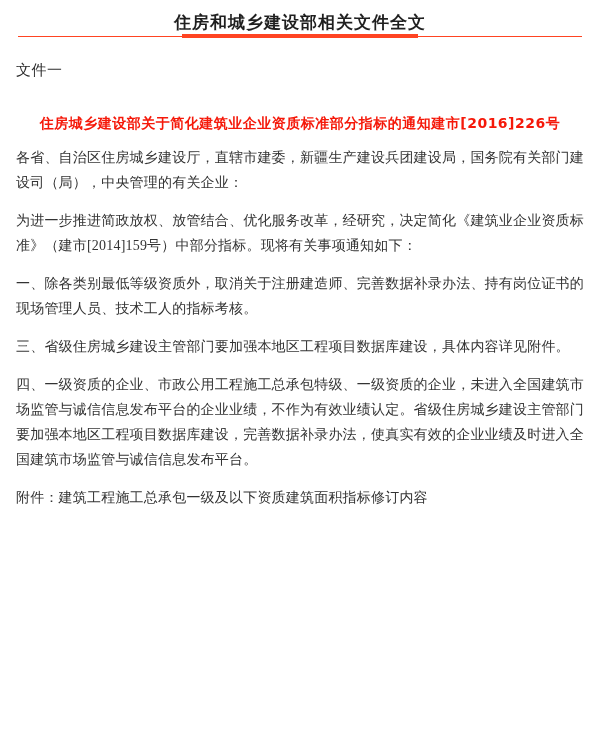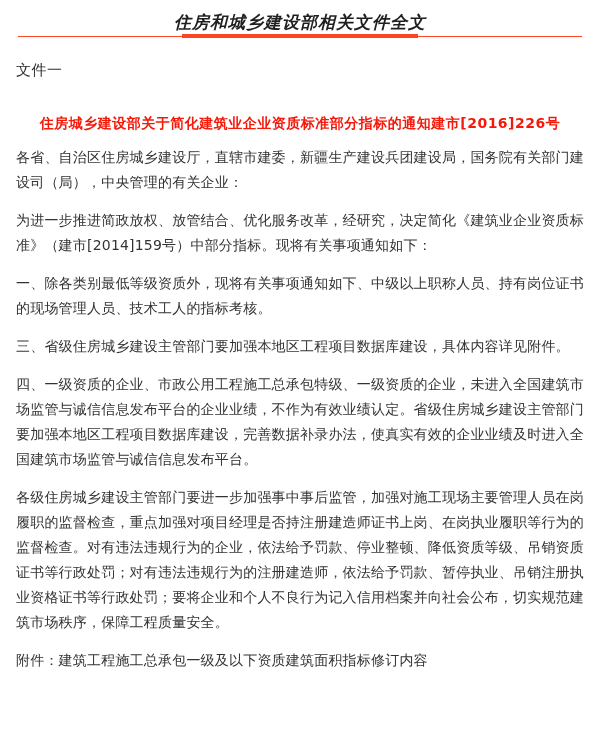--- a/index.html
+++ b/index.html
@@ -15,21 +15,20 @@
     width: 600px;
     padding: 12px 16px 10px 16px;
   }
   .page-title {
     text-align: center;
     font-size: 17px;
     font-weight: bold;
     color: #1f1f1f;
     line-height: 20px;
     letter-spacing: 1px;
-    font-style: italic;
   }
   .title-divider {
     position: relative;
     height: 5px;
     margin-top: 2px;
   }
   .title-divider .thin-rule {
     position: absolute;
     left: 2px;
     right: 2px;
@@ -65,20 +64,21 @@
   .body-text {
     margin-top: 4px;
   }
   .body-text p {
     margin: 13px 0;
     font-size: 14px;
     line-height: 25px;
     letter-spacing: 0.2px;
     text-align: justify;
     color: #333333;
+    font-family: Liberation Serif, serif;
   }
 </style>
 </head>
 <body>
 
 <div class="page">
 
   <div class="page-title">住房和城乡建设部相关文件全文</div>
 
   <div class="title-divider">
@@ -86,20 +86,19 @@
     <div class="accent-rule"></div>
   </div>
 
   <div class="doc-label">文件一</div>
 
   <div class="doc-title">住房城乡建设部关于简化建筑业企业资质标准部分指标的通知建市[2016]226号</div>
 
   <div class="body-text">
     <p>各省、自治区住房城乡建设厅，直辖市建委，新疆生产建设兵团建设局，国务院有关部门建设司（局），中央管理的有关企业：</p>
     <p>为进一步推进简政放权、放管结合、优化服务改革，经研究，决定简化《建筑业企业资质标准》（建市[2014]159号）中部分指标。现将有关事项通知如下：</p>
-    <p>一、除各类别最低等级资质外，现将有关事项通知如下、中级以上职称人员、持有岗位证书的现场管理人员、技术工人的指标考核。</p>
+    <p>一、除各类别最低等级资质外，取消关于注册建造师、完善数据补录办法、持有岗位证书的现场管理人员、技术工人的指标考核。</p>
     <p>三、省级住房城乡建设主管部门要加强本地区工程项目数据库建设，具体内容详见附件。</p>
     <p>四、一级资质的企业、市政公用工程施工总承包特级、一级资质的企业，未进入全国建筑市场监管与诚信信息发布平台的企业业绩，不作为有效业绩认定。省级住房城乡建设主管部门要加强本地区工程项目数据库建设，完善数据补录办法，使真实有效的企业业绩及时进入全国建筑市场监管与诚信信息发布平台。</p>
-    <p>各级住房城乡建设主管部门要进一步加强事中事后监管，加强对施工现场主要管理人员在岗履职的监督检查，重点加强对项目经理是否持注册建造师证书上岗、在岗执业履职等行为的监督检查。对有违法违规行为的企业，依法给予罚款、停业整顿、降低资质等级、吊销资质证书等行政处罚；对有违法违规行为的注册建造师，依法给予罚款、暂停执业、吊销注册执业资格证书等行政处罚；要将企业和个人不良行为记入信用档案并向社会公布，切实规范建筑市场秩序，保障工程质量安全。</p>
     <p>附件：建筑工程施工总承包一级及以下资质建筑面积指标修订内容</p>
   </div>
 
 </div>
 
 </body></html>

